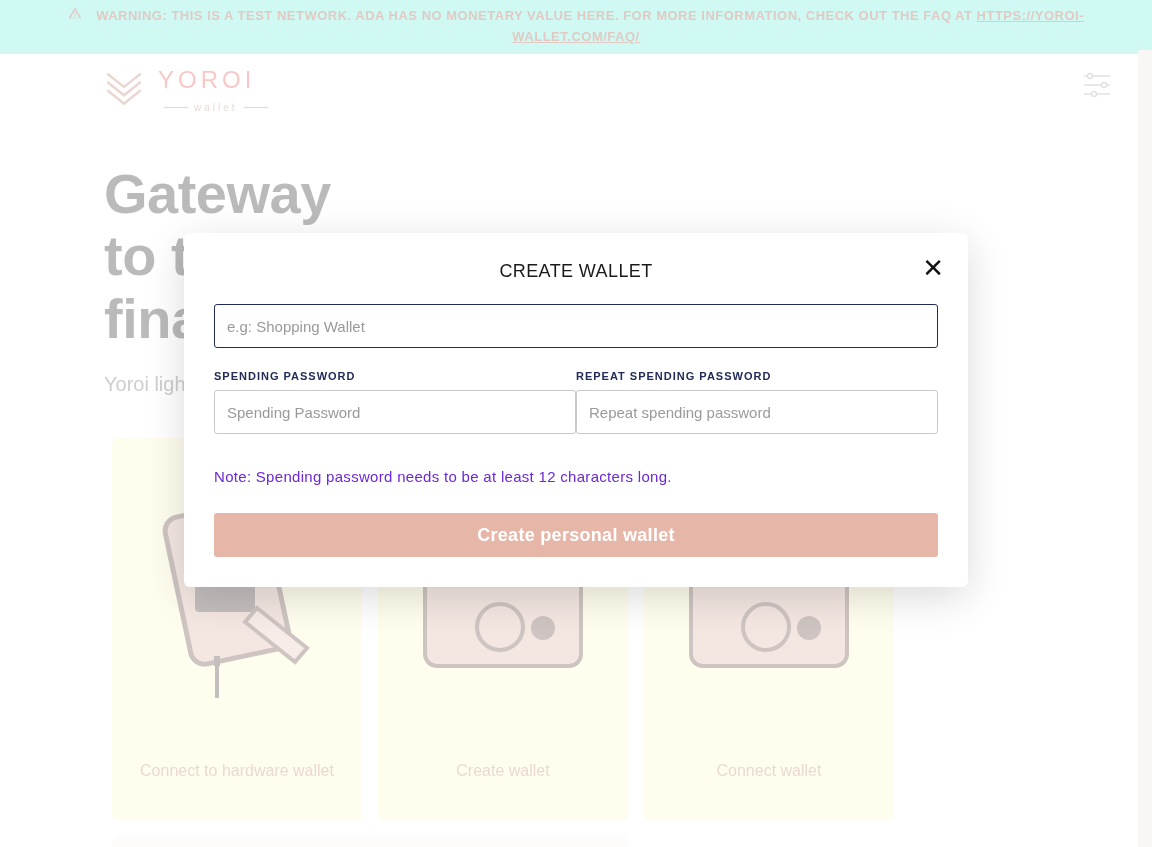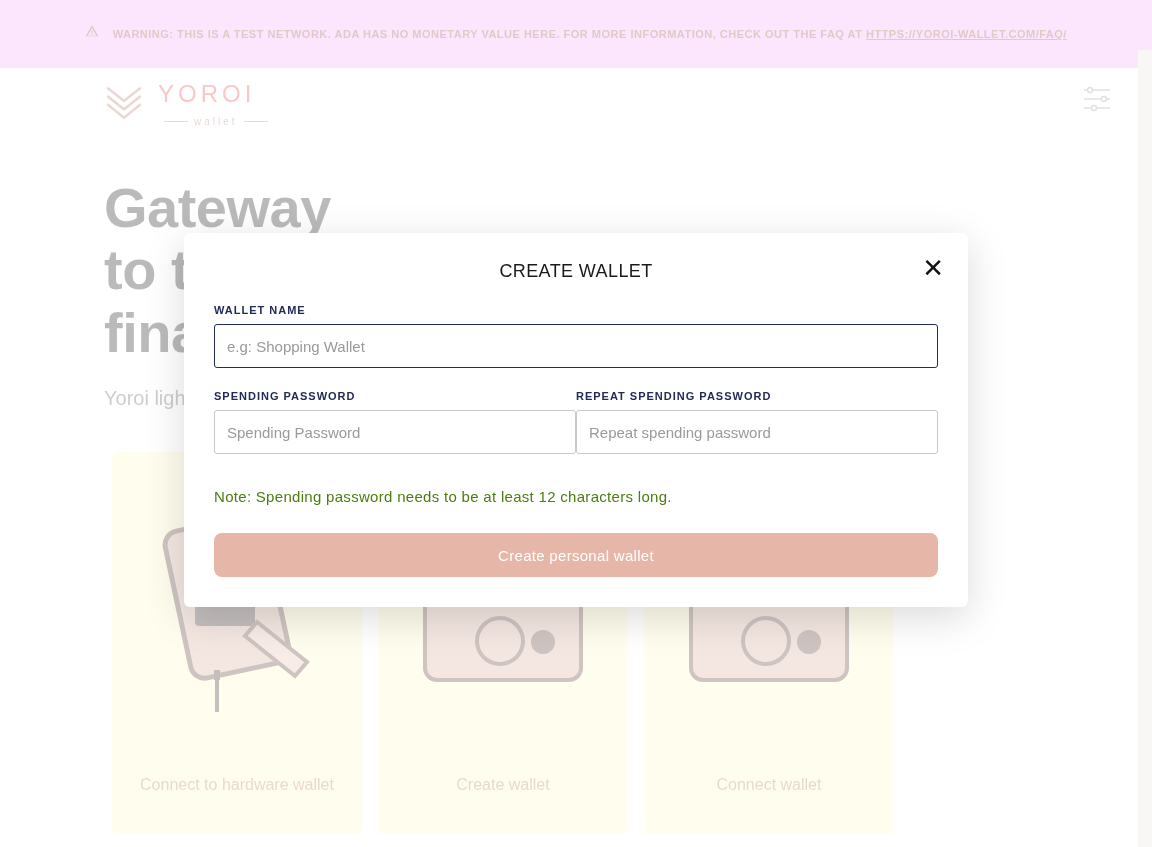--- a/index.html
+++ b/index.html
@@ -2,26 +2,26 @@
 <html><head>
 <meta charset="utf-8">
 <style>
   * { box-sizing: border-box; margin: 0; padding: 0; }
   html, body { width: 1152px; height: 847px; font-family: Arial, Helvetica, sans-serif; overflow: hidden; }
   body { background: #ffffff; position: relative; }
 
   
   .warning-banner {
     width: 100%;
-    background: #f0abfc;
+    background: #5eead4;
     color: #9b4a3a;
-    font-size: 11px;
+    font-size: 13px;
     font-weight: 700;
     letter-spacing: 0.5px;
-    padding: 24px 50px;
+    padding: 6px 50px;
     text-align: center;
     line-height: 1.6;
   }
   .warning-banner a { color: #9b4a3a; text-decoration: underline; }
   .warning-banner .warn-icon { margin-right: 10px; font-weight: normal; }
 
   
   .topbar {
     width: 100%;
     display: flex;
@@ -130,34 +130,35 @@
     padding: 8px 12px;
     font-size: 15px;
     color: #333;
     outline: none;
   }
   .text-input.focused { border-color: #222b57; }
   .text-input::placeholder { color: #9a9a9a; }
   .note {
     margin-top: 34px;
     font-size: 15px;
-    color: #4d7c0f;
+    color: #6d28d9;
     letter-spacing: 0.3px;
   }
   .submit-btn {
     width: 100%;
     height: 44px;
     margin-top: 28px;
     background: #e6b6a8;
     color: #ffffff;
-    font-size: 15px;
+    font-size: 18px;
     border: none;
-    border-radius: 8px;
+    border-radius: 3px;
     cursor: pointer;
     letter-spacing: 0.3px;
+    font-weight: bold;
   }
 </style>
 </head>
 <body>
 
 <div class="warning-banner">
   <span class="warn-icon">
     <svg width="14" height="14" viewBox="0 0 24 24" fill="#9b4a3a">
         <path d="M12 2 1 21h22L12 2zm0 5 7.5 13h-15L12 7zm-1 4v4h2v-4h-2zm0 5v2h2v-2h-2z"></path>
       </svg>
@@ -244,21 +245,20 @@
 
 <div class="backdrop"></div>
 
 <div class="modal">
   <div class="modal-title">CREATE WALLET</div>
   <button class="modal-close">
     <span>✕</span>
   </button>
 
   <div class="form-group">
-    <label class="field-label">WALLET NAME</label>
     <input type="text" class="text-input focused" placeholder="e.g: Shopping Wallet" style="">
   </div>
 
   <div class="form-row">
     <div class="form-col">
       <label class="field-label">SPENDING PASSWORD</label>
       <input type="password" class="text-input" placeholder="Spending Password" style="">
     </div>
     <div class="form-col">
       <label class="field-label">REPEAT SPENDING PASSWORD</label>

